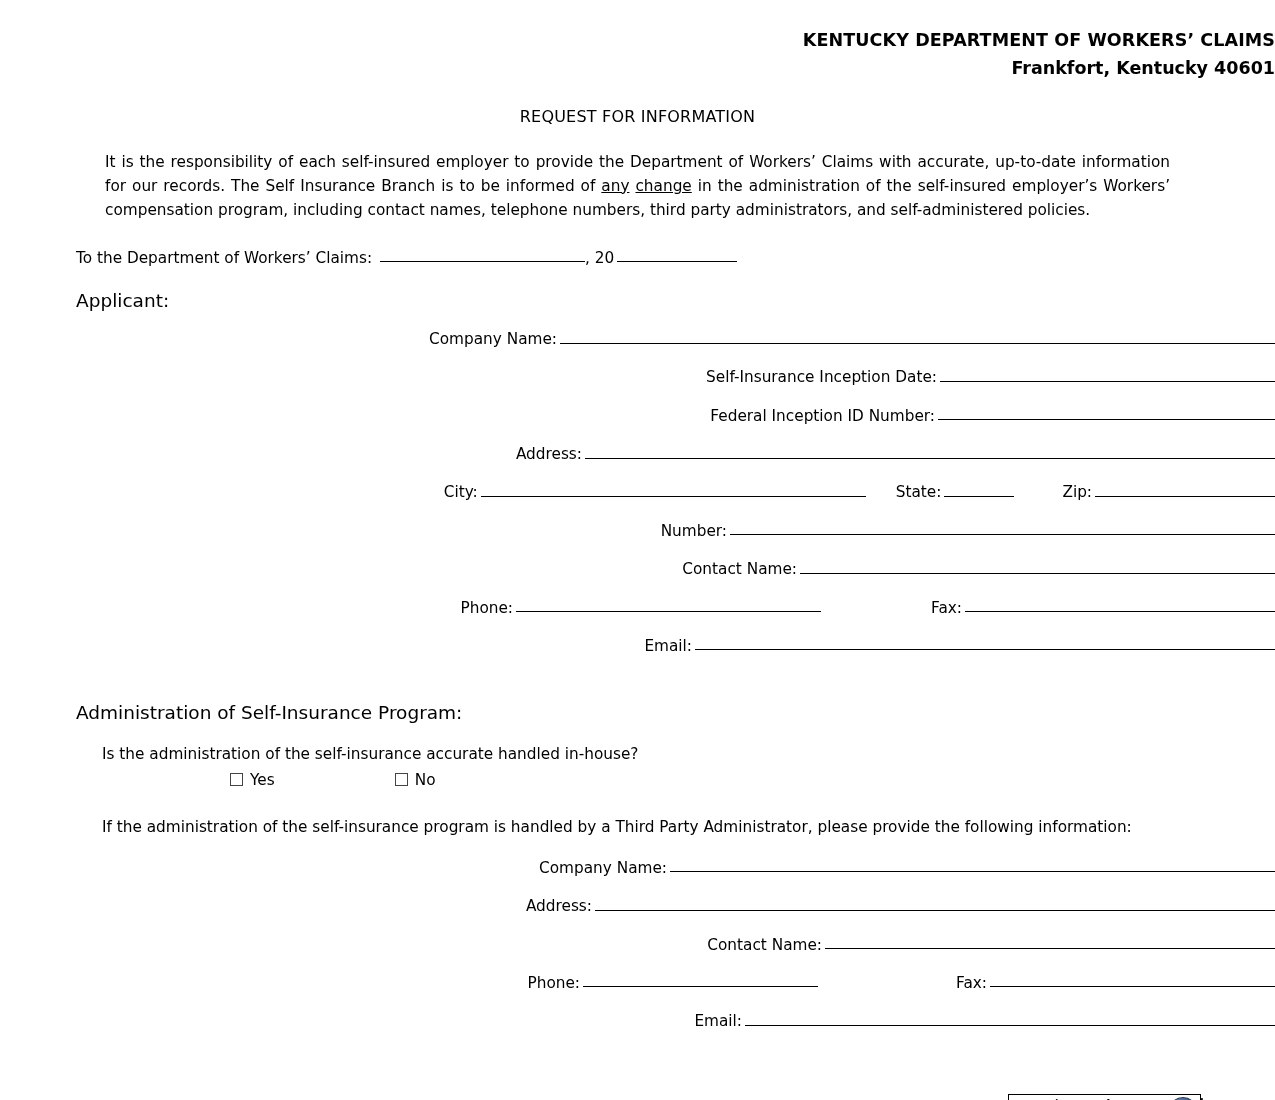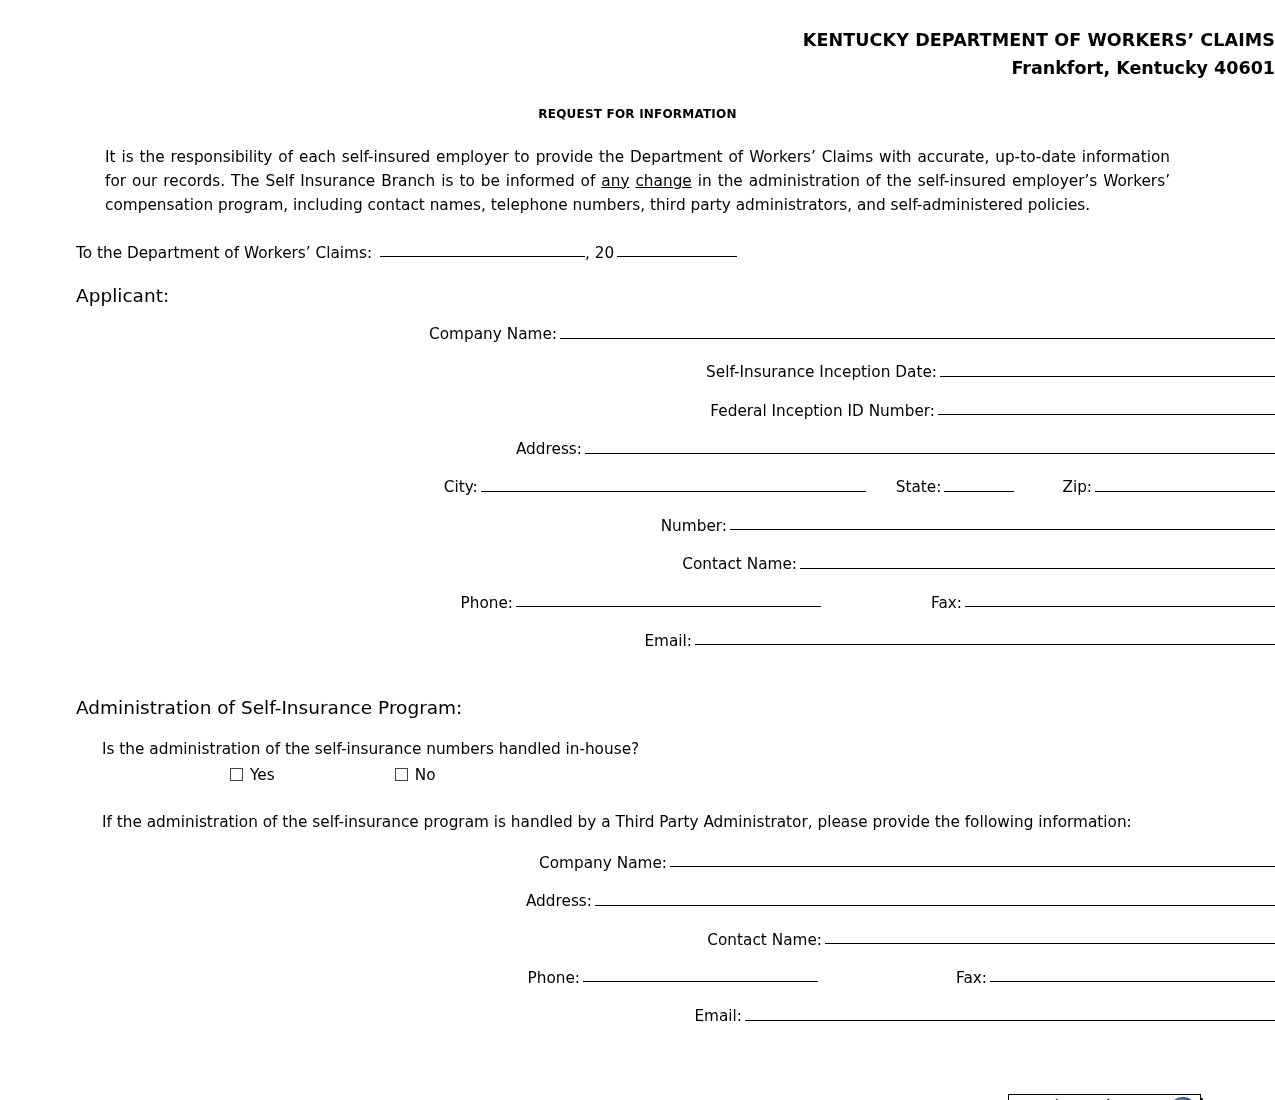--- a/index.html
+++ b/index.html
@@ -31,22 +31,22 @@
     letter-spacing: 0.1px;
     margin-top: 30px;
   }
   .hdr-line2 {
     font-size: 17.5px;
     margin-top: 8px;
     margin-left: 16px;
   }
   .title {
     text-align: center;
-    font-weight: bold;
-    font-size: 12px;
+    font-weight: normal;
+    font-size: 16px;
     margin-top: 29px;
     letter-spacing: 0.2px;
   }
   .intro {
     margin: 25px 105px 0 105px;
     font-size: 15.3px;
     line-height: 1.56;
     text-align: justify;
     text-justify: inter-word;
   }
@@ -234,21 +234,21 @@
     </div>
 
     <div class="frow">
       <span class="lbl">Email:</span><span class="blank" style="width:580px"></span>
     </div>
 
   </div>
 
   <div class="section-head second">Administration of Self-Insurance Program:</div>
 
-  <div class="q-text">Is the administration of the self-insurance numbers handled in-house?</div>
+  <div class="q-text">Is the administration of the self-insurance accurate handled in-house?</div>
 
   <div class="checkrow">
     <span class="chk-item"><span class="cbox"></span><span>Yes</span></span><span class="chk-gap"></span><span class="chk-item"><span class="cbox"></span><span>No</span></span>
   </div>
 
   <div class="para2">If the administration of the self-insurance program is handled by a Third Party Administrator, please provide the following information:</div>
 
   <div class="tpa-rows">
 
     <div class="frow">

